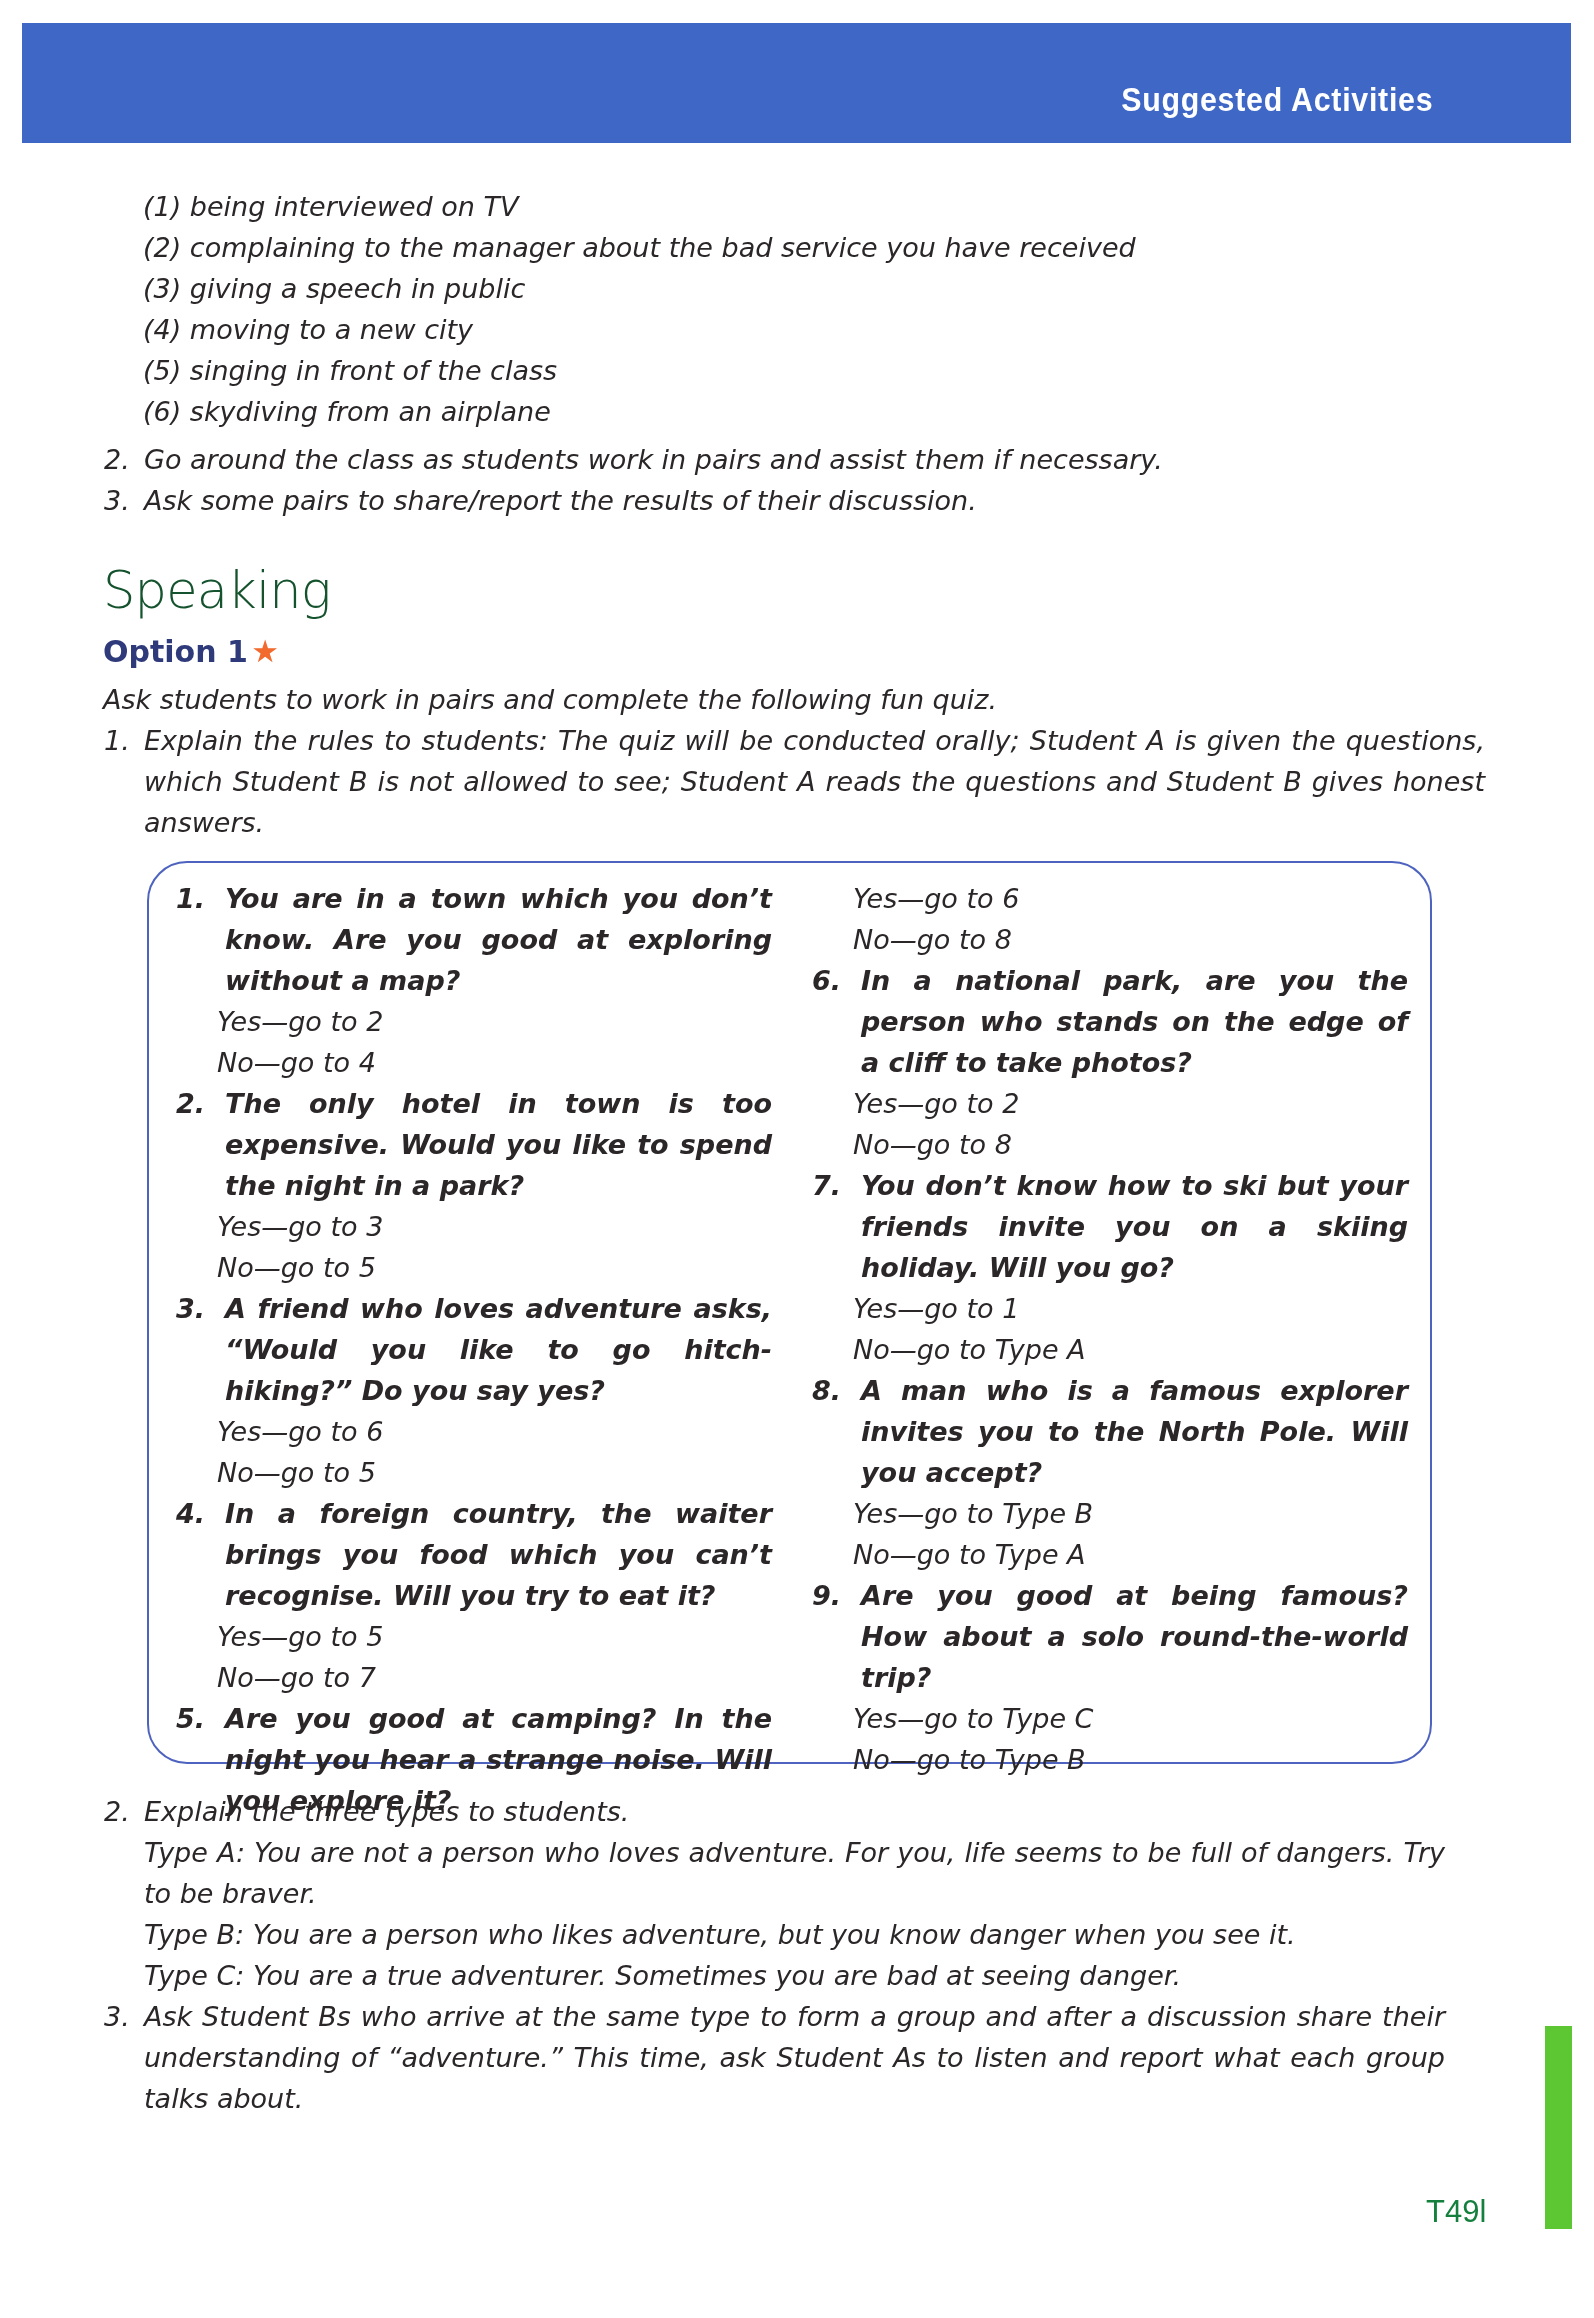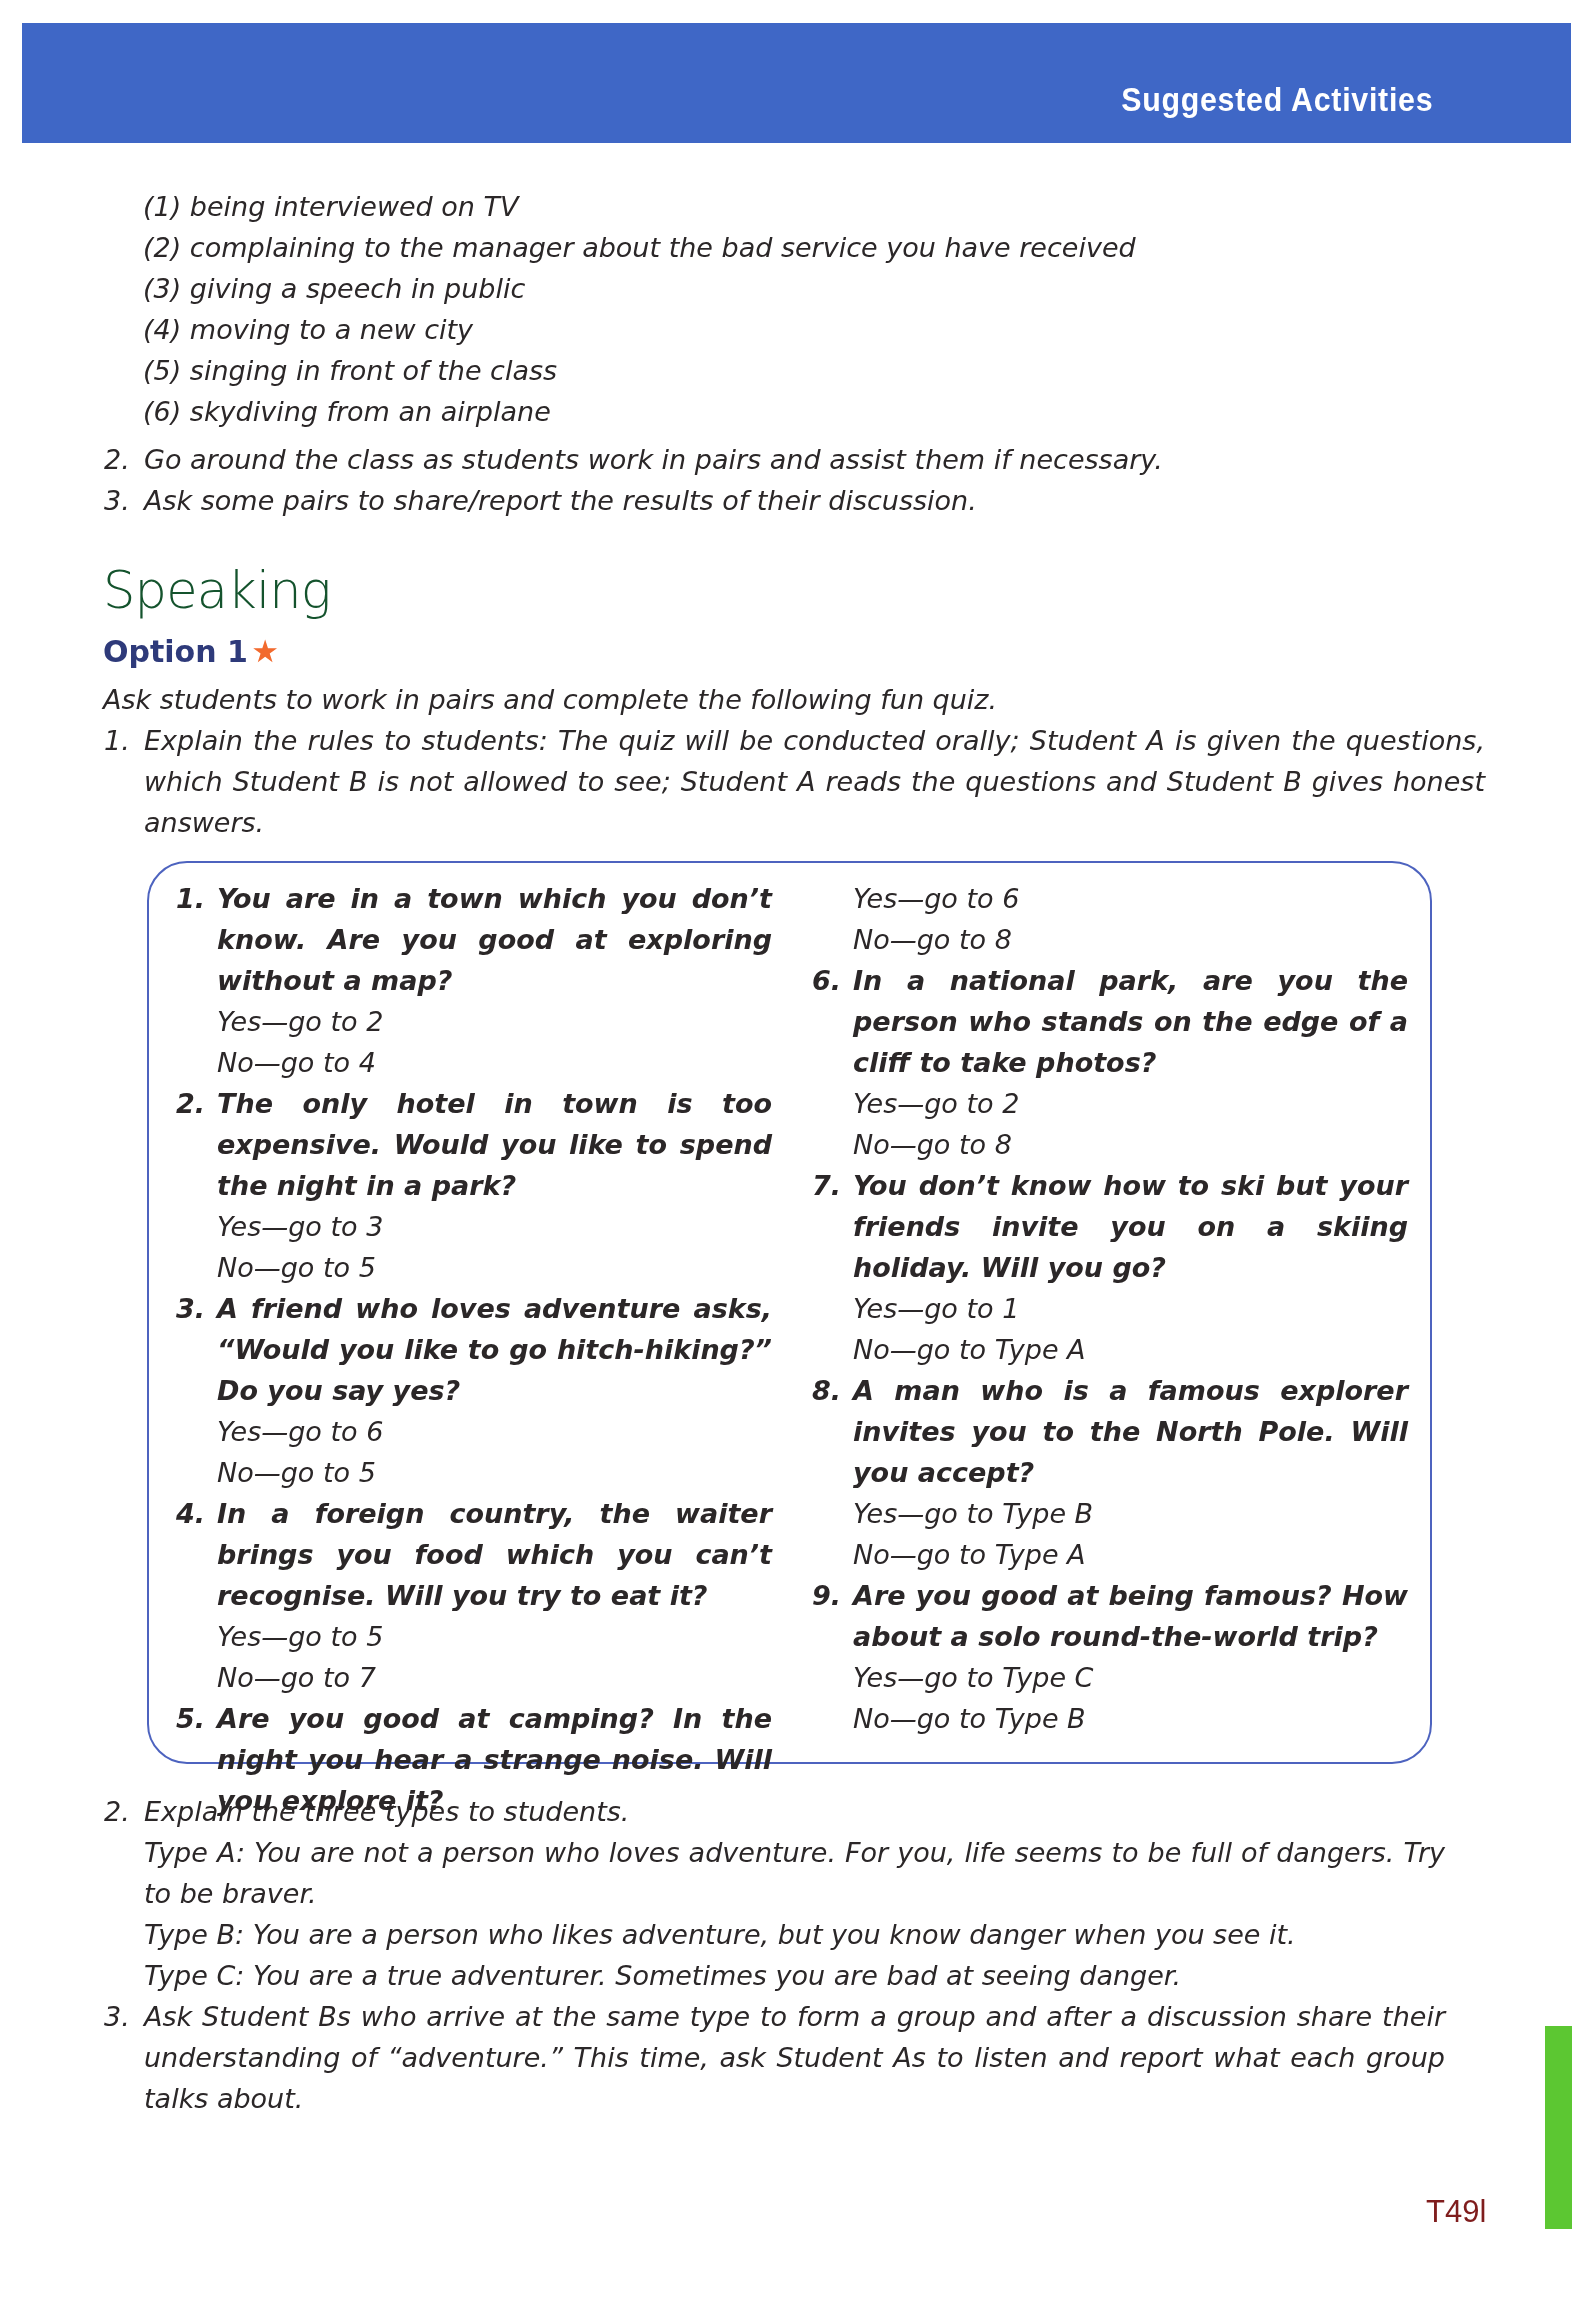--- a/index.html
+++ b/index.html
@@ -38,27 +38,27 @@
   .step1 { position: absolute; left: 104px; top: 720px; width: 1341px; text-align: justify; }
   .quiz-box {
     position: absolute; left: 147px; top: 861px; width: 1285px; height: 903px;
     border: 2.5px solid #4d63bf; border-radius: 40px; box-sizing: border-box;
   }
   .quiz-col { position: absolute; top: 878px; width: 596px; }
   .quiz-col.left { left: 176px; }
   .quiz-col.right { left: 812px; }
   .q { position: relative; padding-left: 41px; }
   .q .qnum { position: absolute; left: 0; top: 0; font-weight: bold; }
-  .q .qtext { font-weight: bold; text-align: justify; font-size: 27px; line-height: 41px; }
+  .q .qtext { font-weight: bold; text-align: justify; font-size: 27px; line-height: 41px; margin-left: 8px; }
   .q .ans { font-size: 27px; line-height: 41px; }
   .steps-bottom { position: absolute; left: 104px; top: 1791px; width: 1341px; }
   .type-line { padding-left: 40px; text-align: justify; }
   .page-num {
     position: absolute; left: 1426px; top: 2194px;
-    font-family: "Liberation Sans", sans-serif; font-size: 31px; color: #7f1d1d;
+    font-family: "Liberation Sans", sans-serif; font-size: 31px; color: #15803d;
   }
   .green-tab {
     position: absolute; left: 1545px; top: 2026px; width: 26.5px; height: 203px;
     background: #5cc732;
   }
 </style>
 </head>
 <body>
 
 <div class="header-bar"></div>

